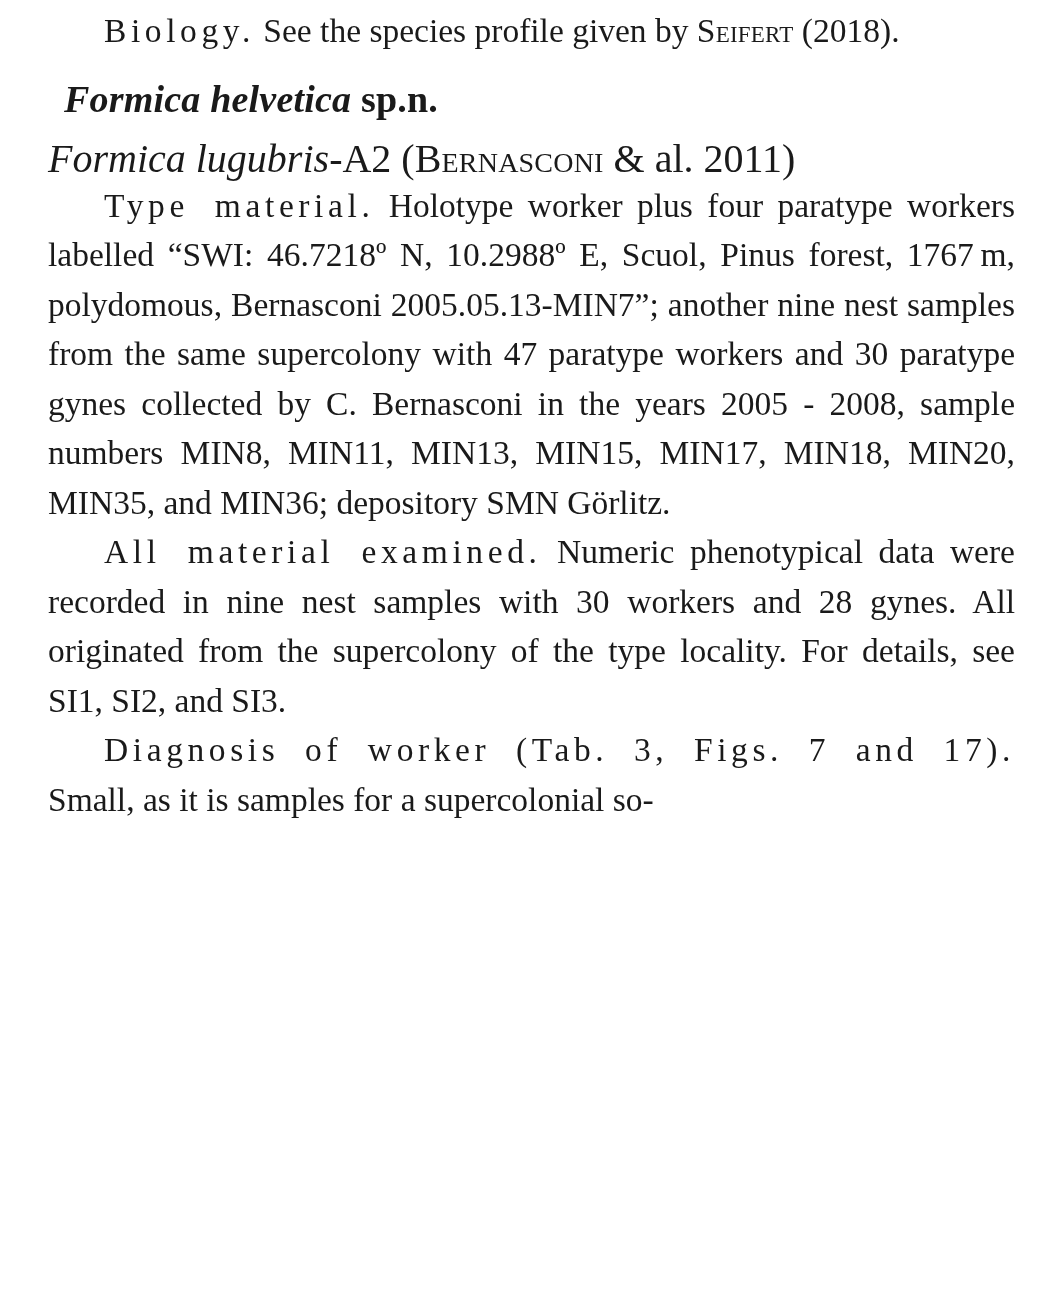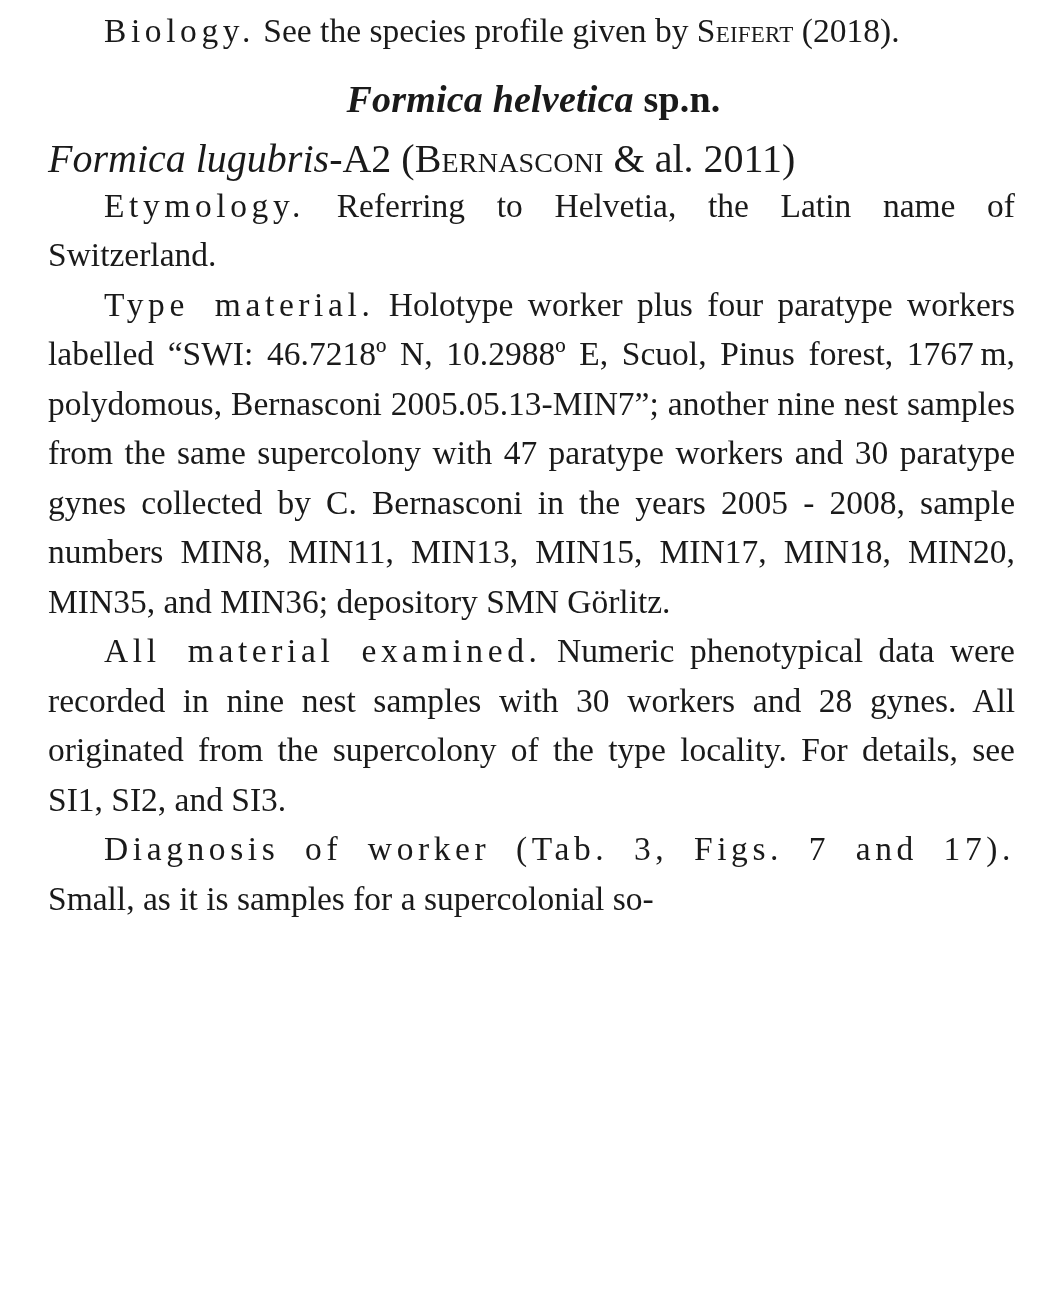--- a/index.html
+++ b/index.html
@@ -39,27 +39,26 @@
     font-style: italic;
   }
   .spaced {
     letter-spacing: 4.6px;
   }
   .spaced-wide {
     letter-spacing: 4.6px;
     word-spacing: 7px;
   }
   h2.species {
-    margin: 20px 0 14px 4px;
+    margin: 20px 0 14px 16px;
     font-size: 38px;
     line-height: 46px;
     font-style: italic;
     font-weight: bold;
     letter-spacing: 0.2px;
-    text-align: center;
   }
   h2.species .upright {
     font-style: normal;
   }
   .syn {
     font-size: 40px;
     line-height: 45px;
     text-indent: 0;
     text-align: left;
   }
@@ -75,23 +74,20 @@
 
   <h2 class="species">
     <span>Formica helvetica</span><span class="upright">&nbsp;</span><span class="upright">sp.n.</span>
   </h2>
 
   <p class="syn">
     <span class="ital">Formica lugubris</span><span>-A2 (</span><span class="sc">Bernasconi</span><span> &amp; al. 2011)</span>
   </p>
 
 
-  <p class="indent">
-    <span class="spaced">Etymology.</span><span> Referring to Helvetia, the Latin name of Switzerland.</span>
-  </p>
 
   <p class="indent">
     <span class="spaced-wide">Type material.</span><span> Holotype worker plus four paratype workers labelled “SWI: 46.7218º N, 10.2988º E, Scuol, Pinus forest, 1767 m, polydomous, Bernasconi 2005.05.13-MIN7”; another nine nest samples from the same supercolony with 47 paratype workers and 30 paratype gynes collected by C. Bernasconi in the years 2005 - 2008, sample numbers MIN8, MIN11, MIN13, MIN15, MIN17, MIN18, MIN20, MIN35, and MIN36; depository SMN Görlitz.</span>
   </p>
 
   <p class="indent">
     <span class="spaced-wide">All material examined.</span><span> Numeric phenotypical data were recorded in nine nest samples with 30 workers and 28 gynes. All originated from the supercolony of the type locality. For details, see SI1, SI2, and SI3.</span>
   </p>
 
 

